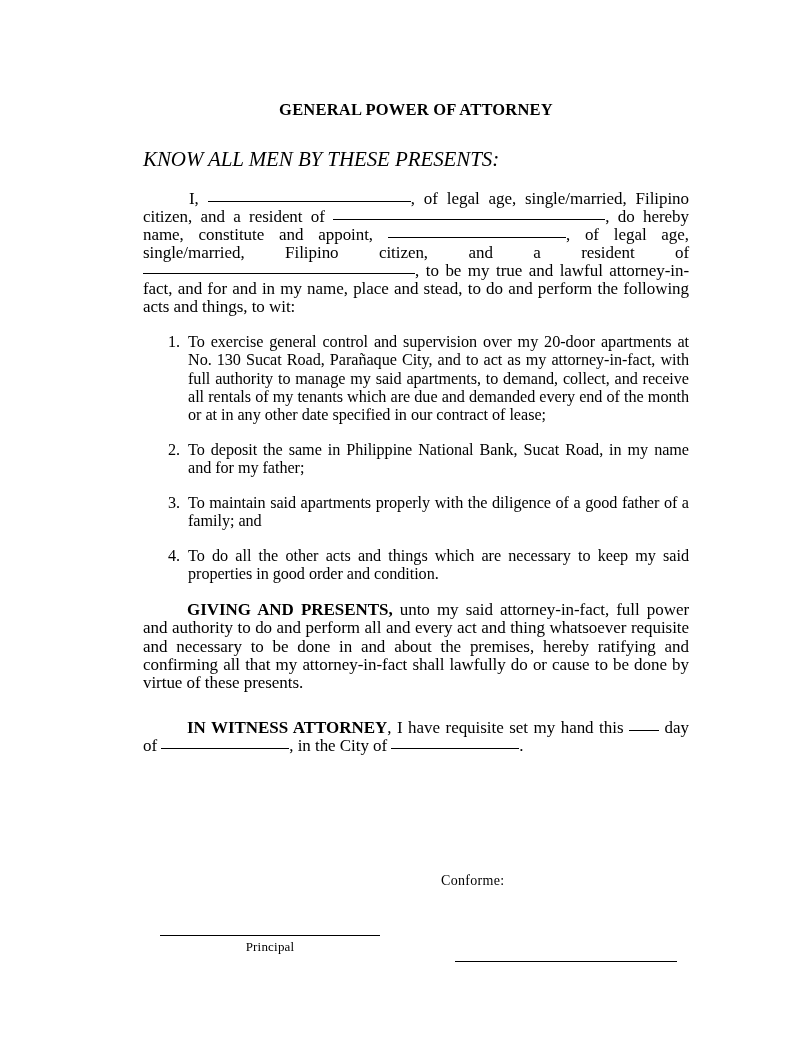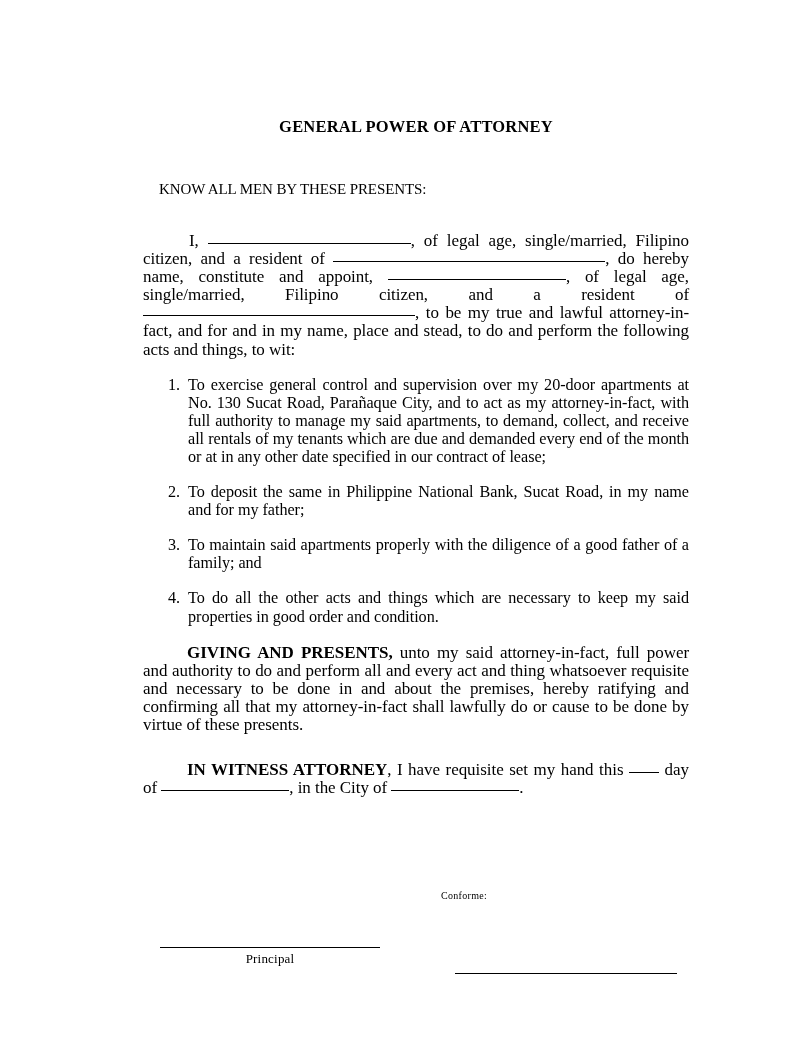--- a/index.html
+++ b/index.html
@@ -11,43 +11,44 @@
     width: 788px;
     height: 1044px;
     position: relative;
     font-family: "Liberation Serif", "DejaVu Serif", serif;
     color: #000000;
     overflow: hidden;
   }
   .page {
     position: absolute;
     left: 143px;
-    top: 17px;
+    top: 0;
     width: 546px;
     height: 828px;
   }
 
   
   .doc-title {
     margin: 0;
     padding-top: 101px;
     text-align: center;
     font-size: 16.5px;
     font-weight: bold;
     letter-spacing: 0.2px;
     line-height: 1.1;
   }
 
   
   .salutation {
-    margin: 16px;
+    margin: 0;
     padding-top: 29px;
-    font-size: 15px;
+    font-size: 21px;
     line-height: 1.12;
     letter-spacing: -0.1px;
+    font-style: italic;
   }
 
   
   .para {
     margin: 0;
     font-size: 17px;
     line-height: 18.1px;
     text-align: justify;
     text-justify: inter-word;
     letter-spacing: -0.05px;
@@ -111,21 +112,21 @@
 
   
   .sig-block {
     position: absolute;
     left: 0;
     top: 873px;
     width: 546px;
   }
   .conforme {
     margin: 0;
-    font-size: 10px;
+    font-size: 14px;
     text-align: left;
     padding-left: 298px;
     letter-spacing: 0.3px;
   }
   .sig-rows {
     position: relative;
     height: 110px;
     margin-top: 0;
   }
   .sig-left {

